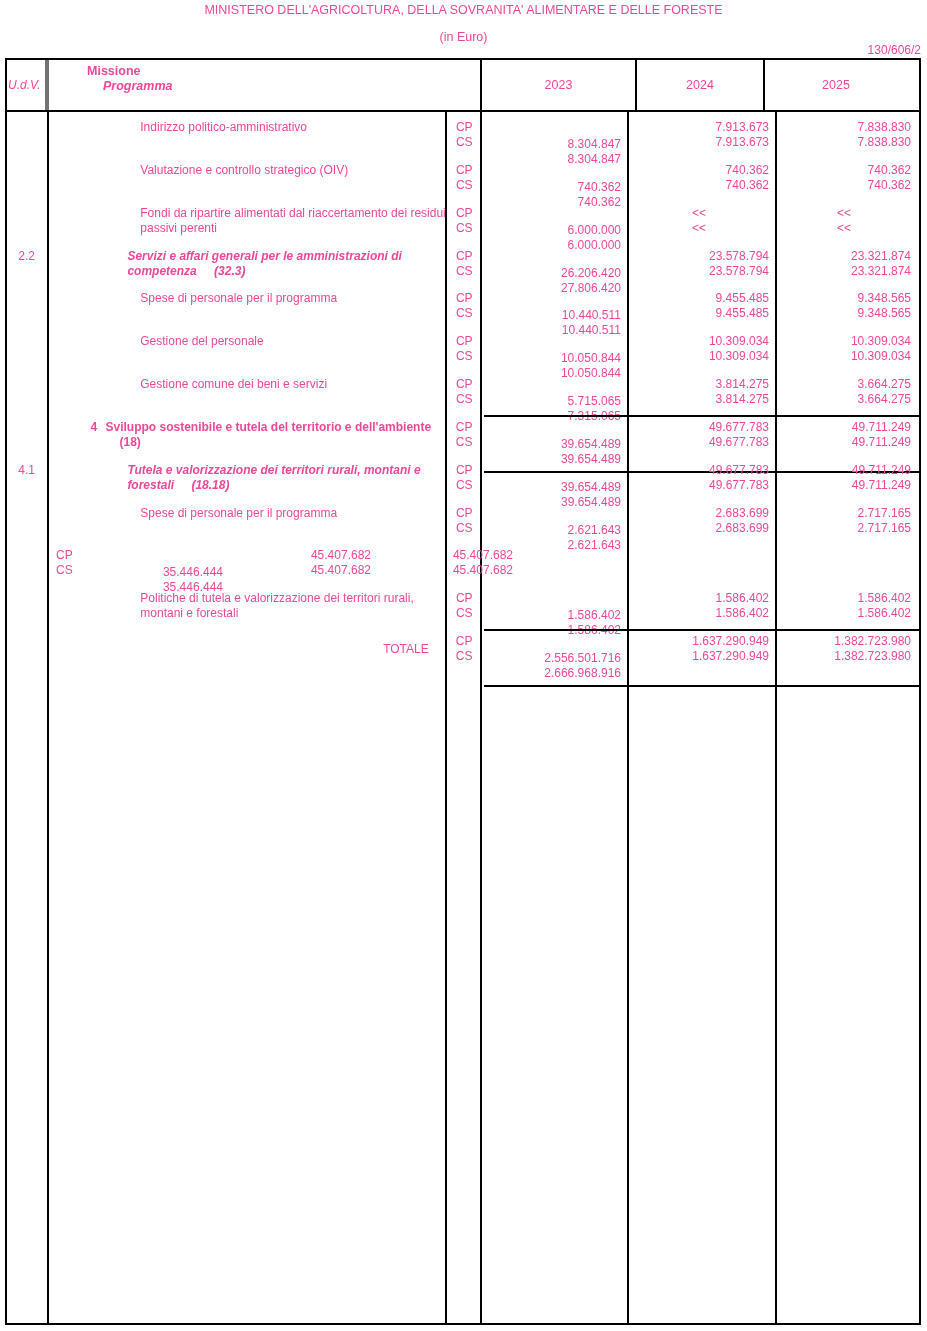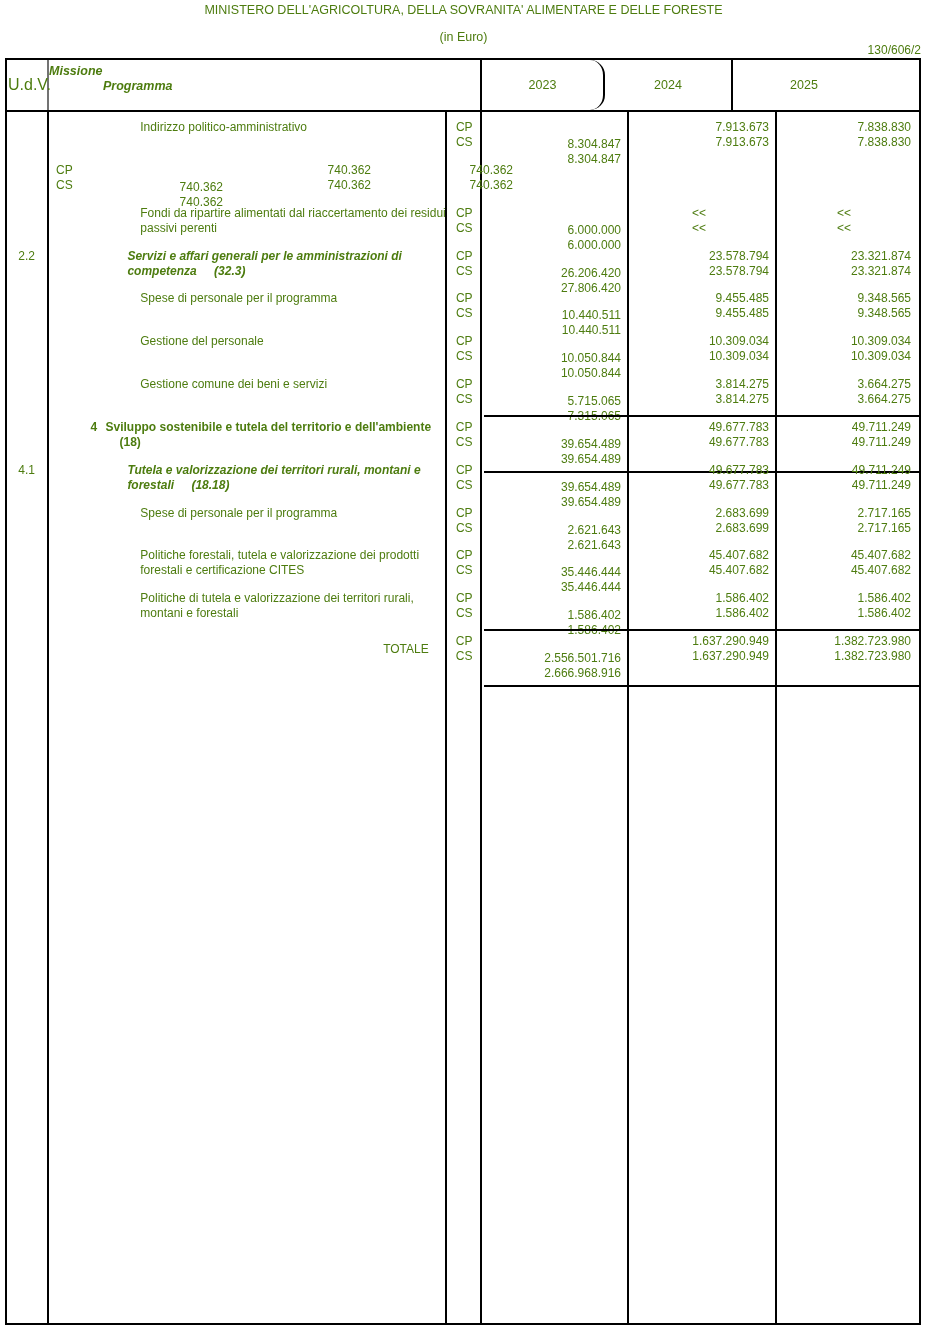--- a/index.html
+++ b/index.html
@@ -1,36 +1,36 @@
 <!DOCTYPE html>
 <html><head>
 <meta charset="utf-8">
 <style>
   html, body { margin:0; padding:0; background:#ffffff; }
   .page {
     position:relative; width:927px; height:1331px; background:#ffffff;
-    font-family:"Liberation Sans", sans-serif; color:#4d7c0f; overflow:hidden;
+    font-family:"Liberation Sans", sans-serif; color:#ec4899; overflow:hidden;
   }
   .doc-title { position:absolute; top:3px; left:0; width:100%; text-align:center; font-size:12.5px; }
   .doc-subtitle { position:absolute; top:30px; left:0; width:100%; text-align:center; font-size:12.5px; }
   .doc-ref { position:absolute; top:43px; right:6px; font-size:12px; }
 
   .btable { position:absolute; top:58px; left:5px; width:916px; height:1267px;
             border:2px solid #000; box-sizing:border-box; }
 
   
   .thead { display:flex; height:52px; border-bottom:2px solid #000; box-sizing:border-box; }
   .th { box-sizing:border-box; }
-  .th.udv { width:42px; border-right:2px solid #737373; display:flex; align-items:center; font-size:16px; padding-left:1px; }
+  .th.udv { width:42px; border-right:4px solid #737373; display:flex; align-items:center; font-size:12px; padding-left:1px;font-style:italic; }
   .th.desc { width:433px; border-right:2px solid #000; padding-top:4px; font-size:12.5px; line-height:15px; }
-  .h-missione { font-weight:bold;font-style:italic; }
+  .h-missione { padding-left:38px; font-weight:bold; }
   .h-programma { padding-left:54px; font-weight:bold; font-style:italic; }
   .h-azione { padding-left:71px; }
   .th.year { border-right:2px solid #000; display:flex; align-items:center; justify-content:center; font-size:12.5px; }
-  .th.y1 { width:123px;border-radius:15px; } .th.y2 { width:128px; } .th.y3 { width:142px; border-right:none; }
+  .th.y1 { width:155px; } .th.y2 { width:128px; } .th.y3 { width:142px; border-right:none; }
 
   
   .tbody { position:absolute; top:52px; bottom:0; left:0; right:0; }
   .vline { position:absolute; top:0; bottom:0; width:2px; background:#000; }
   .v-udv { left:40px; } .v-desc { left:438px; } .v-cpcs { left:473px; }
   .v-y1 { left:620px; } .v-y2 { left:768px; }
 
   .rows { position:absolute; left:0; right:0; top:0; padding-top:8px; z-index:1; }
   .row { display:flex; align-items:flex-start; height:42.85px; font-size:12px; line-height:15px; }
   .cell { box-sizing:border-box; }
@@ -100,20 +100,25 @@
         <div class="cs-val">7.913.673</div>
       </div>
       <div class="val v3">
         <div class="cp-val">7.838.830</div>
         <div class="cs-val">7.838.830</div>
       </div>
     </div>
   </div>
           <div class="row level-azione">
     <div class="cell udv"></div>
+    <div class="cell desc">
+      
+      <span class="lbl">Valutazione e controllo strategico (OIV)</span>
+      
+    </div>
     <div class="cell cpcs">
       <div class="cp-label">CP</div>
       <div class="cs-label">CS</div>
     </div>
     <div class="vals">
       <div class="val v1">
         <div class="cp-val">740.362</div>
         <div class="cs-val">740.362</div>
       </div>
       <div class="val v2">
@@ -329,25 +334,20 @@
         <div class="cs-val">2.683.699</div>
       </div>
       <div class="val v3">
         <div class="cp-val">2.717.165</div>
         <div class="cs-val">2.717.165</div>
       </div>
     </div>
   </div>
           <div class="row level-azione">
     <div class="cell udv"></div>
-    <div class="cell desc">
-      
-      <span class="lbl">Politiche forestali, tutela e valorizzazione dei prodotti forestali e certificazione CITES</span>
-      
-    </div>
     <div class="cell cpcs">
       <div class="cp-label">CP</div>
       <div class="cs-label">CS</div>
     </div>
     <div class="vals">
       <div class="val v1">
         <div class="cp-val">35.446.444</div>
         <div class="cs-val">35.446.444</div>
       </div>
       <div class="val v2">

